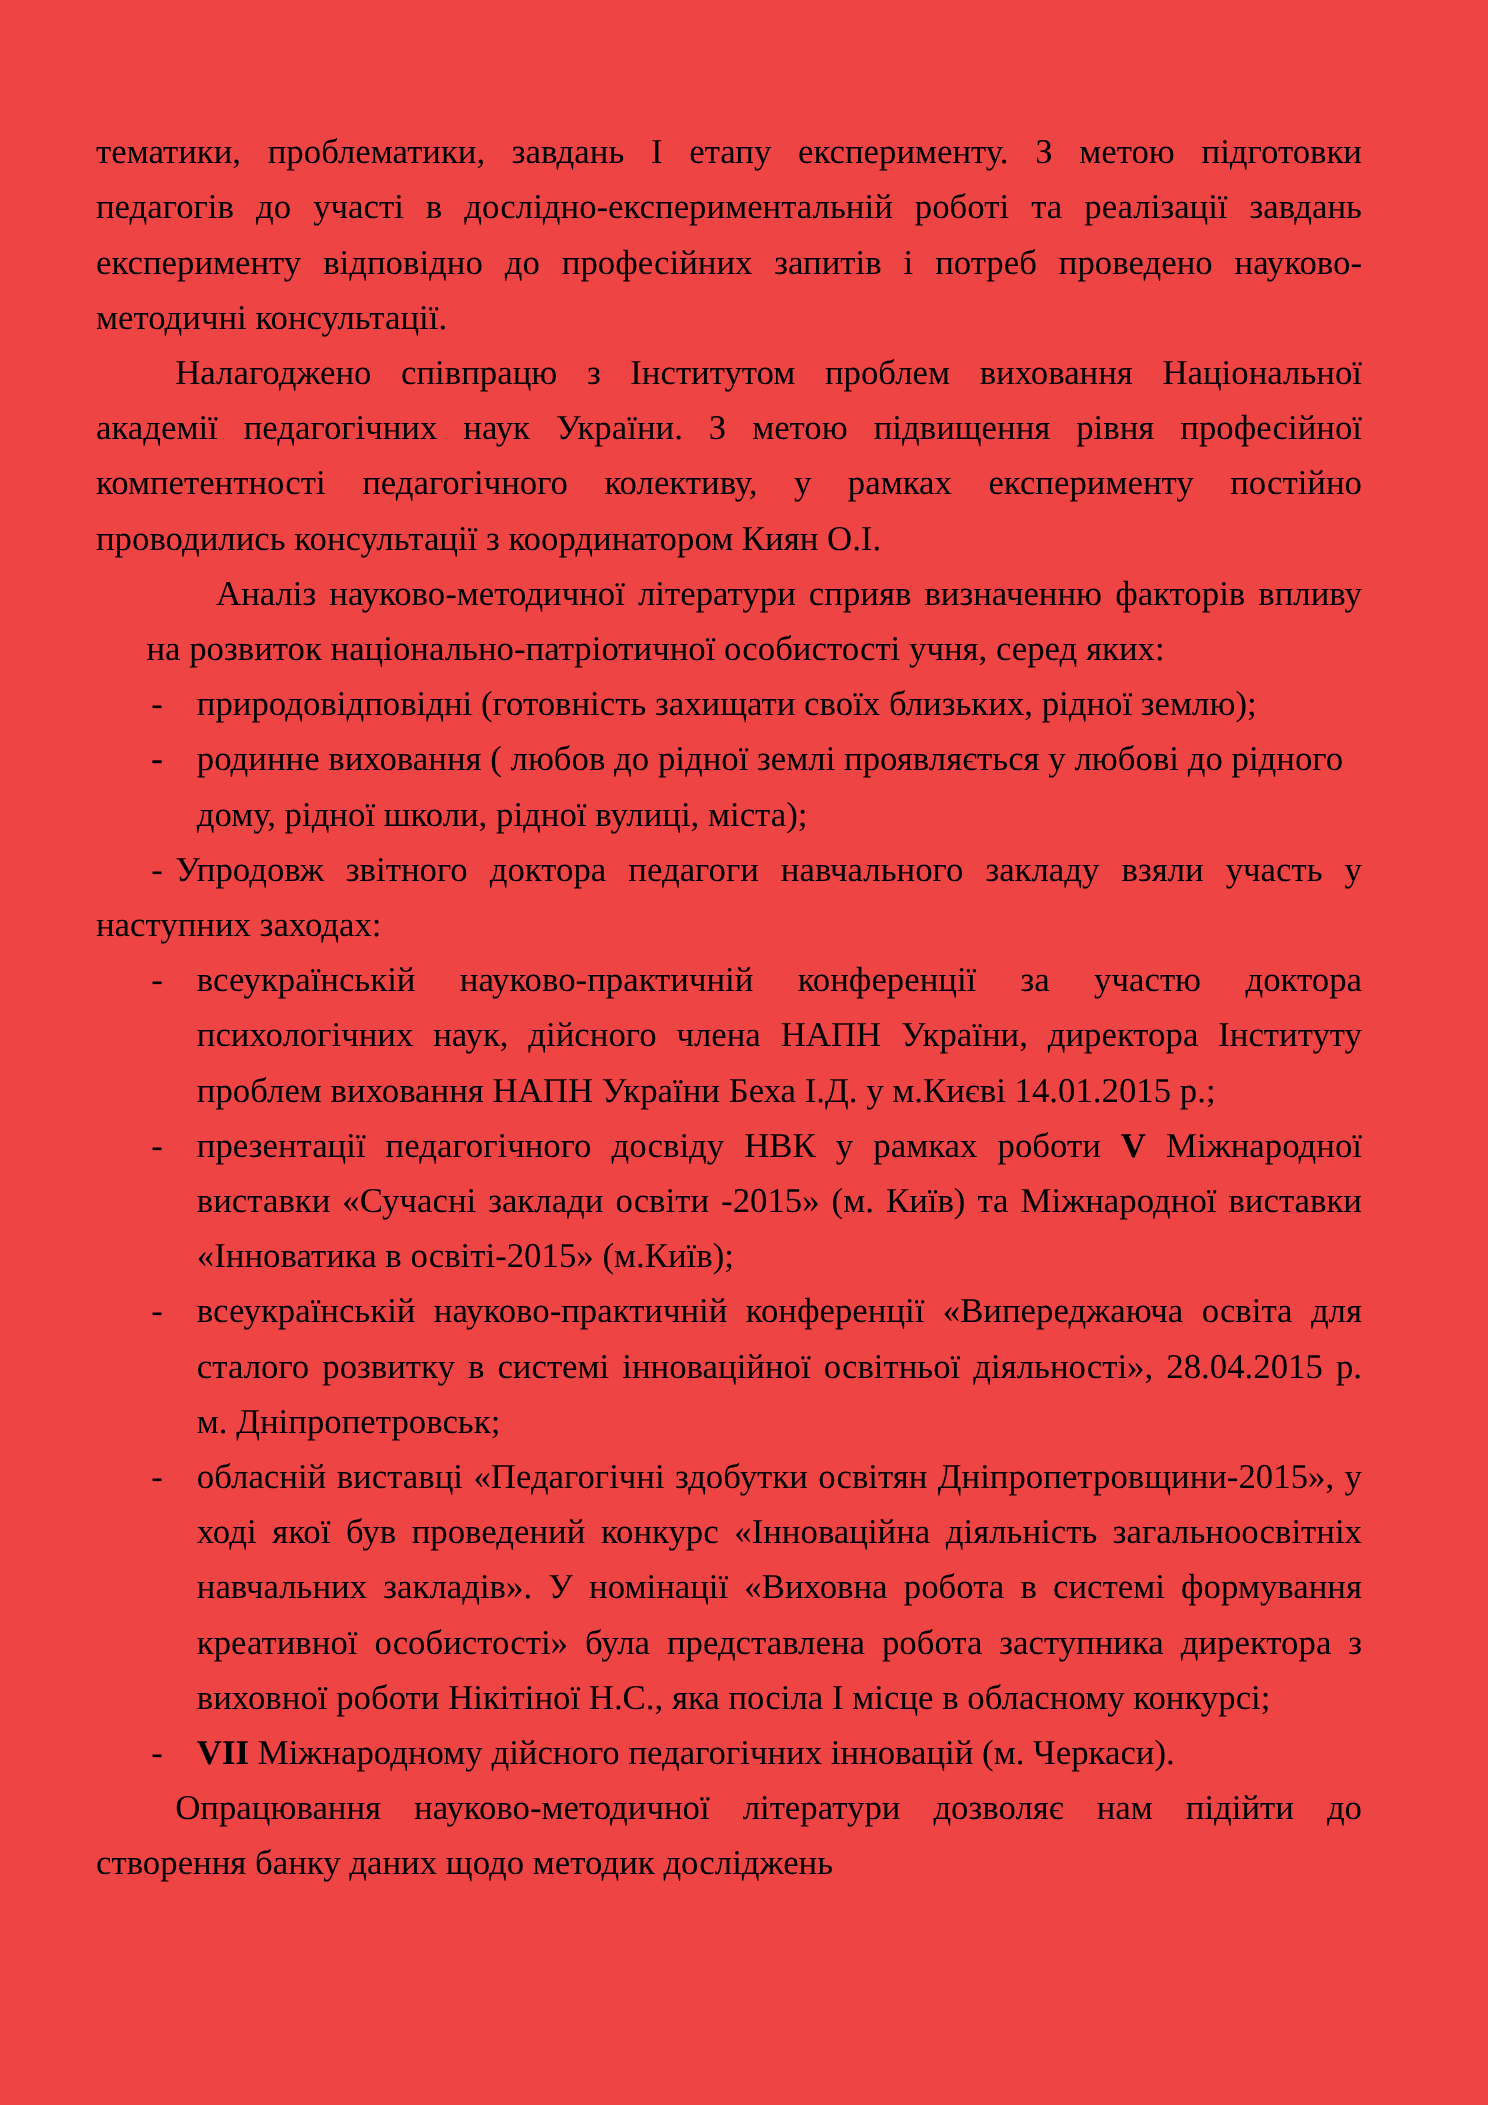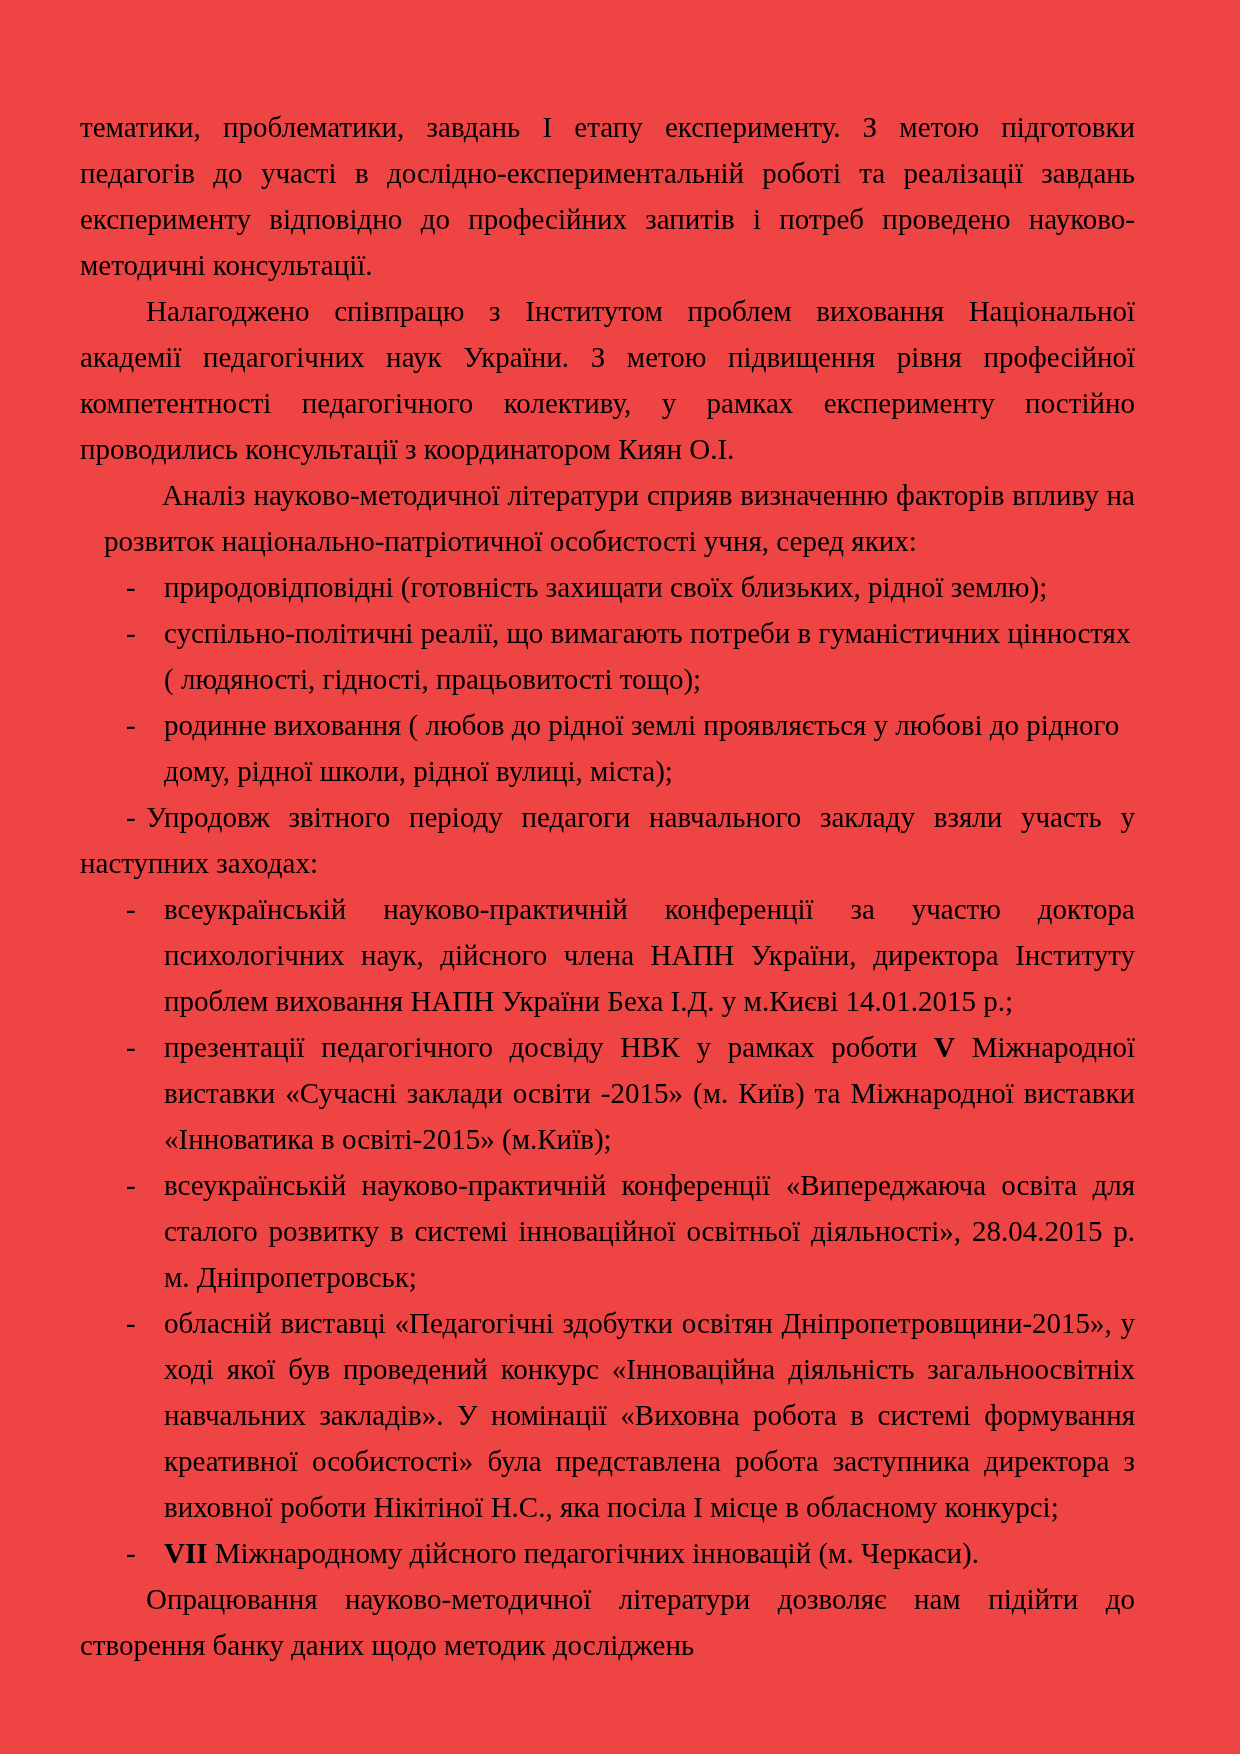--- a/index.html
+++ b/index.html
@@ -19,21 +19,21 @@
     line-height: 46px;
     color: #000000;
     overflow: hidden;
   }
   .para {
     margin: 0;
     text-align: justify;
   }
   .para.first-indent { text-indent: 66px; }
   .para.no-indent { text-indent: 0; }
-  .para.analysis-indent { margin-left: 24px; text-indent: 58px; }
+  .para.analysis-indent { margin-left: 42px; text-indent: 58px; }
   .bullet {
     position: relative;
     padding-left: 84px;
     text-align: justify;
   }
   .bullet.align-left { text-align: left; }
   .bullet .marker {
     position: absolute;
     left: 46px;
     top: 0;
@@ -42,24 +42,24 @@
 </style>
 </head>
 <body>
 
 <div class="page">
   <div id="doc-content">
       <p class="para no-indent"><span>тематики, проблематики, завдань І етапу експерименту. З метою підготовки педагогів до участі в дослідно-експериментальній роботі та реалізації завдань експерименту відповідно до професійних запитів і потреб проведено науково-методичні консультації.</span></p>
       <p class="para first-indent"><span>Налагоджено співпрацю з Інститутом проблем виховання Національної академії педагогічних наук України. З метою підвищення рівня професійної компетентності педагогічного колективу, у рамках експерименту постійно проводились консультації з координатором Киян О.І.</span></p>
       <p class="para analysis-indent"><span>Аналіз науково-методичної літератури сприяв визначенню факторів впливу на розвиток національно-патріотичної особистості учня, серед яких:</span></p>
       <div class="bullet align-left"><span class="marker">-</span><span>природовідповідні  (готовність захищати своїх близьких, рідної землю);</span></div>
-      <div class="bullet align-left"><span class="marker">-</span><span>суспільно-політичні реалії, що вимагають потреби в гуманістичних цінностях ( людяності, гідності, працьовитості тощо);</span></div>
+      <div class="bullet align-left"><span class="marker">-</span></div>
       <div class="bullet align-left"><span class="marker">-</span><span>родинне виховання ( любов до рідної землі проявляється у любові до рідного дому, рідної школи, рідної вулиці, міста);</span></div>
       <div class="bullet align-left"><span class="marker">-</span></div>
-      <p class="para first-indent"><span>Упродовж звітного періоду педагоги навчального закладу взяли участь у наступних заходах:</span></p>
+      <p class="para first-indent"><span>Упродовж звітного доктора педагоги навчального закладу взяли участь у наступних заходах:</span></p>
       <div class="bullet"><span class="marker">-</span><span>всеукраїнській науково-практичній конференції за участю доктора психологічних наук, дійсного члена НАПН України, директора Інституту проблем виховання НАПН України Беха І.Д. у м.Києві 14.01.2015 р.;</span></div>
       <div class="bullet"><span class="marker">-</span><span>презентації педагогічного досвіду НВК у рамках роботи </span><span class="seg-bold">V</span><span> Міжнародної виставки «Сучасні заклади освіти -2015» (м. Київ) та Міжнародної виставки «Інноватика в освіті-2015» (м.Київ);</span></div>
       <div class="bullet"><span class="marker">-</span><span>всеукраїнській науково-практичній конференції «Випереджаюча освіта для сталого розвитку в системі інноваційної освітньої діяльності», 28.04.2015 р. м. Дніпропетровськ;</span></div>
       <div class="bullet"><span class="marker">-</span><span>обласній виставці «Педагогічні здобутки освітян Дніпропетровщини-2015», у ході якої був проведений конкурс «Інноваційна діяльність загальноосвітніх навчальних закладів». У номінації «Виховна робота в системі формування креативної  особистості» була представлена робота заступника директора з виховної роботи Нікітіної Н.С., яка посіла І місце в обласному конкурсі;</span></div>
       <div class="bullet"><span class="marker">-</span><span class="seg-bold">VII</span><span> Міжнародному дійсного педагогічних інновацій (м. Черкаси).</span></div>
       <p class="para first-indent"><span>Опрацювання науково-методичної літератури дозволяє нам підійти до створення банку даних щодо методик досліджень</span></p>
     </div>
 </div>
 
 </body></html>

